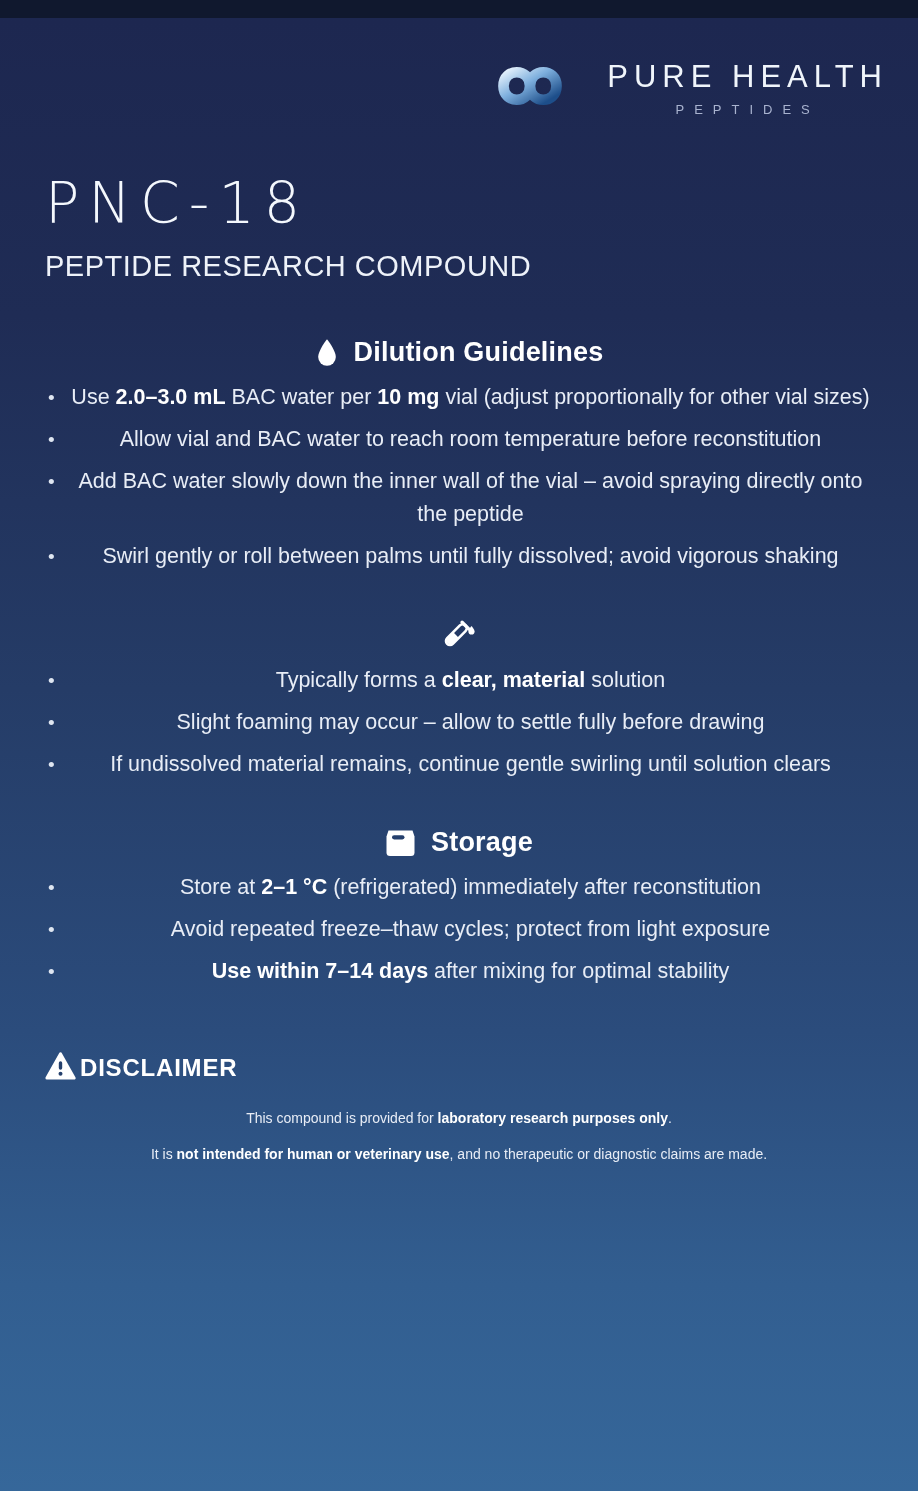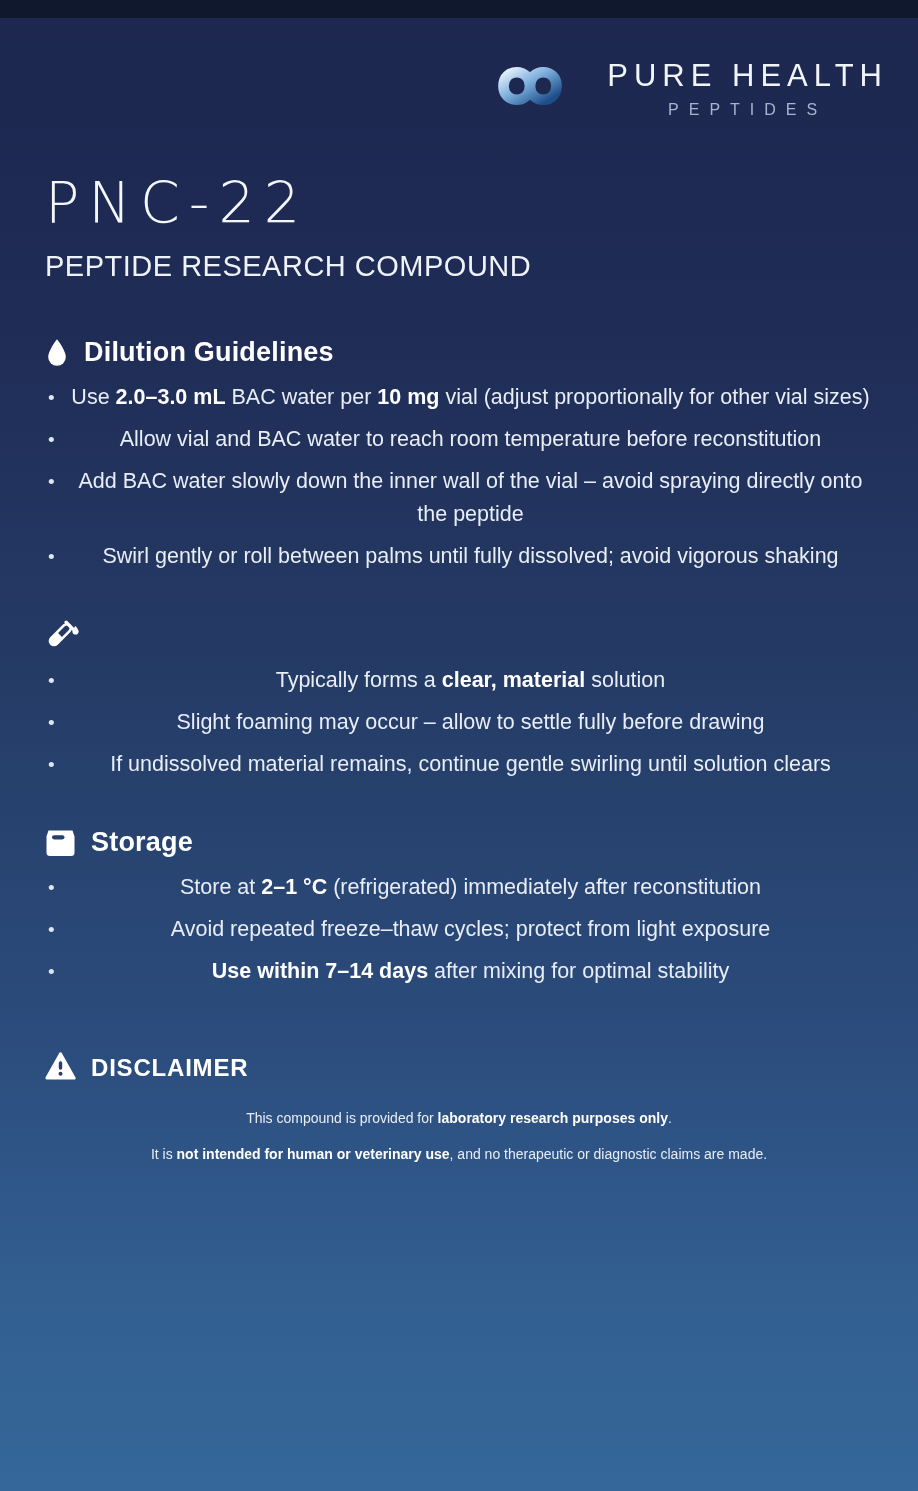--- a/index.html
+++ b/index.html
@@ -19,40 +19,41 @@
     gap:24px;
     padding:24px 30px 0 0;
     height:92px;
   }
   .brand-text{display:flex;flex-direction:column;align-items:center;}
   .brand-name{
     font-size:31px;font-weight:300;letter-spacing:6px;
     color:#f0f5fb;white-space:nowrap;
   }
   .brand-tagline{
-    font-size:16px;font-weight:400;letter-spacing:10px;
+    font-size:13px;font-weight:400;letter-spacing:10px;
     color:#a9b3cf;margin-top:7px;
   }
   
   .title-block{padding:0 45px;margin-top:36px;}
   .product-title{
     margin:0;font-size:57px;font-weight:200;letter-spacing:9px;
     color:#f4f8fd;font-family:"DejaVu Sans", sans-serif;
   }
   .product-subtitle{
     margin-top:14px;font-size:29px;font-weight:400;letter-spacing:0.5px;
     color:#eef2f9;
   }
   
   .content{padding:0 45px;}
   .section{margin-top:46px;}
   .section.first{margin-top:54px;}
   .section-heading{
     display:flex;align-items:center;gap:15px;
     margin:0 0 13px 0;
+    justify-content:center;
   }
   .section-heading .icon{flex:0 0 auto;display:flex;align-items:center;}
   .section-heading h2{
     margin:0;font-size:27px;font-weight:700;color:#ffffff;letter-spacing:0.2px;
   }
   ul.bullets{list-style:none;margin:0;padding:0;max-width:842px;text-align:center;}
   ul.bullets li{
     position:relative;
     padding-left:23px;
     font-size:21.5px;line-height:33px;
@@ -60,21 +61,21 @@
     color:#e8edf6;
   }
   ul.bullets li::before{
     content:"•";
     position:absolute;left:3px;top:0;
     font-size:19px;color:#dfe6f1;
   }
   .seg-bold{font-weight:700;color:#ffffff;}
   
   .disclaimer-section{margin-top:64px;}
-  .disclaimer-heading{display:flex;align-items:center;gap:15px;margin:0 0 16px 0;}
+  .disclaimer-heading{display:flex;align-items:center;gap:4px;margin:0 0 16px 0;}
   .disclaimer-heading h2{
     margin:0;font-size:24px;font-weight:700;color:#ffffff;letter-spacing:0.8px;
   }
   .disclaimer-text{
     margin:0;max-width:830px;
     font-size:14px;line-height:36px;color:#e8edf6;text-align:center;
   }
   .bottom-edge{
     position:absolute;left:0;bottom:0;width:100%;height:3px;
     background:rgba(10,25,55,0.35);
@@ -98,21 +99,21 @@
         <path d="M52 30 C52 12 26 12 26 30 C26 48 52 48 52 30 C52 12 78 12 78 30 C78 48 52 48 52 30" fill="none" stroke="url(#lg-inf)" stroke-width="10.5" stroke-linecap="round"></path>
       </svg>
     </span>
     <div class="brand-text">
       <div class="brand-name">PURE HEALTH</div>
       <div class="brand-tagline">PEPTIDES</div>
     </div>
   </header>
 
   <section class="title-block">
-    <h1 class="product-title">PNC-22</h1>
+    <h1 class="product-title">PNC-18</h1>
     <div class="product-subtitle">PEPTIDE RESEARCH COMPOUND</div>
   </section>
 
   <main class="content">
 
     <section class="section first">
       <div class="section-heading">
         <span class="icon">
           <svg width="24" height="30" viewBox="0 0 24 30" aria-hidden="true">
             <path d="M12 1.2 C12 1.2 3.2 12.2 3.2 19 a8.8 8.8 0 0 0 17.6 0 C20.8 12.2 12 1.2 12 1.2 Z" fill="#ffffff"></path>

